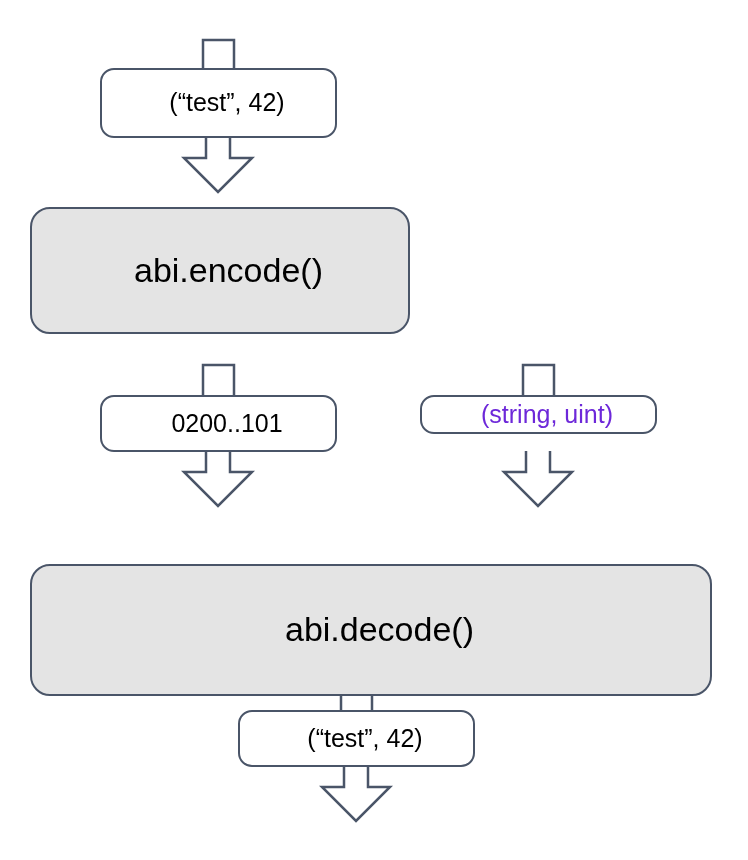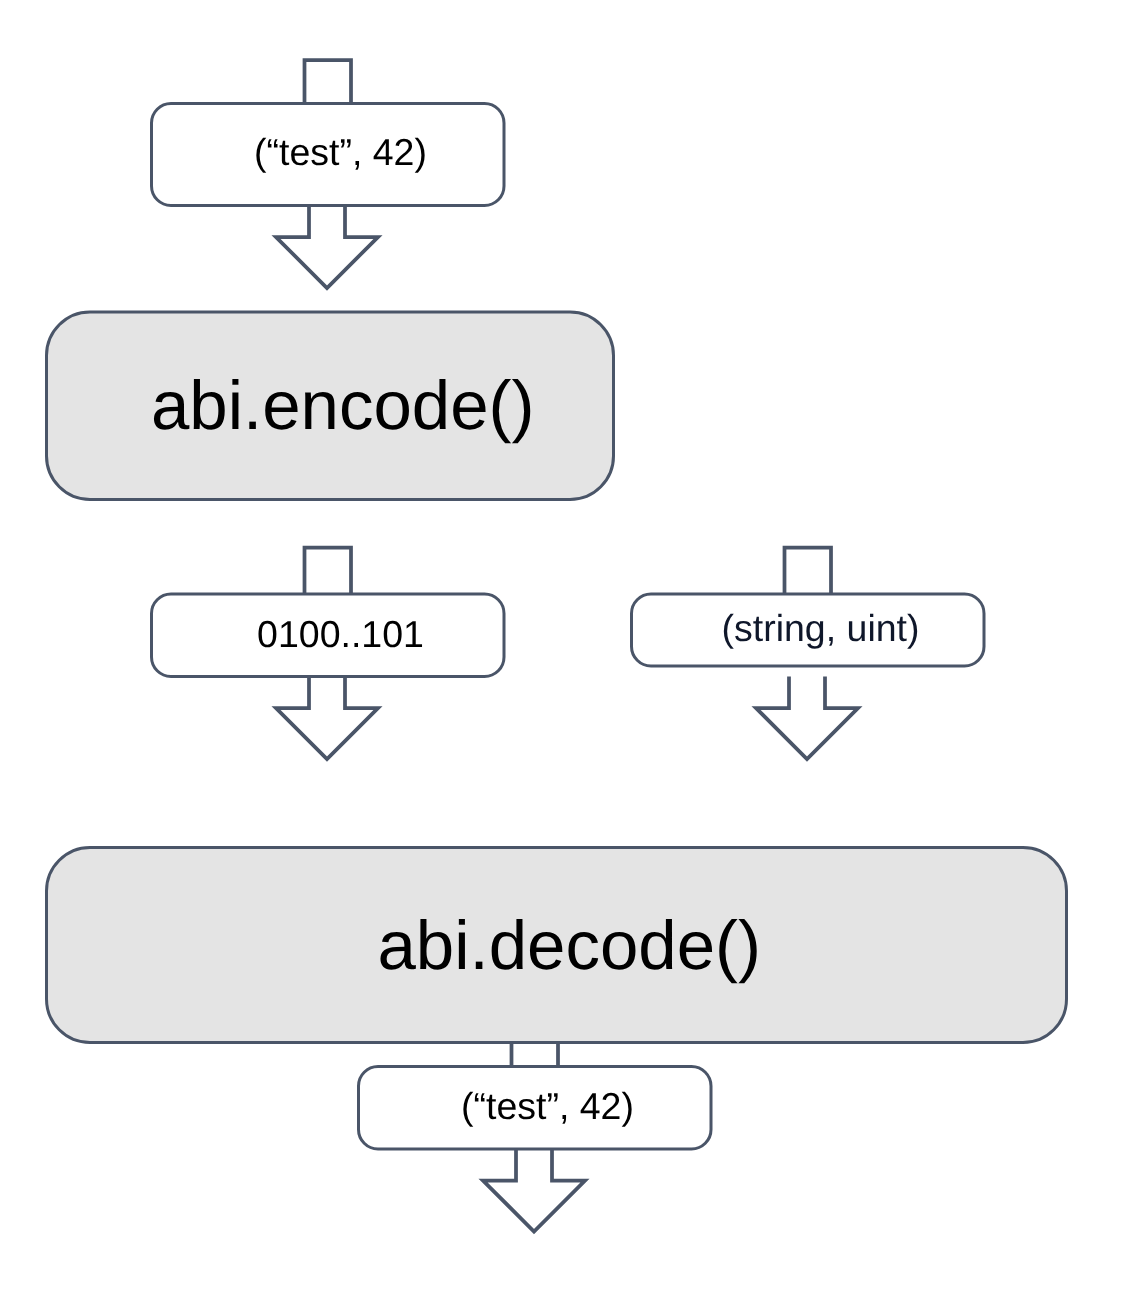--- a/index.html
+++ b/index.html
@@ -29,22 +29,22 @@
     line-height: 1.1;
     padding-left: 17px;
   }
   .node.data-node {
     background: #ffffff;
     border-radius: 14px;
     font-size: 25px;
   }
   .node.process-node {
     background: #e4e4e4;
-    border-radius: 30px;
-    font-size: 46px;
+    border-radius: 20px;
+    font-size: 34px;
   }
   .connector {
     position: absolute;
   }
   .connector svg {
     display: block;
     overflow: visible;
   }
 </style>
 </head>
@@ -91,23 +91,23 @@
         <path d="M 23 0 L 23 21 L 1 21 L 35 55 L 69 21 L 47 21 L 47 0" fill="none" stroke="#4a5568" stroke-width="2.5" stroke-linejoin="miter"></path>
       </svg>
     </div>
     <div class="node data-node" style="left: 100px; top: 68px; width: 237px; height: 70px; border-color: rgb(74, 85, 104); background: rgb(255, 255, 255); color: rgb(0, 0, 0);">
       <span>(“test”, 42)</span>
     </div>
     <div class="node process-node" style="left: 30px; top: 207px; width: 380px; height: 127px; border-color: rgb(74, 85, 104); background: rgb(228, 228, 228); color: rgb(0, 0, 0);">
       <span>abi.encode()</span>
     </div>
     <div class="node data-node" style="left: 100px; top: 395px; width: 237px; height: 57px; border-color: rgb(74, 85, 104); background: rgb(255, 255, 255); color: rgb(0, 0, 0);">
-      <span>0100..101</span>
+      <span>0200..101</span>
     </div>
-    <div class="node data-node" style="left: 420px; top: 395px; width: 237px; height: 50px; border-color: rgb(74, 85, 104); background: rgb(255, 255, 255); color: #0f172a;">
+    <div class="node data-node" style="left: 420px; top: 395px; width: 237px; height: 39px; border-color: rgb(74, 85, 104); background: rgb(255, 255, 255); color: #6d28d9;">
       <span>(string, uint)</span>
     </div>
     <div class="node process-node" style="left: 30px; top: 524px; width: 682px; height: 132px; border-color: rgb(74, 85, 104); background: rgb(228, 228, 228); color: rgb(0, 0, 0); margin-top: 40px;">
       <span>abi.decode()</span>
     </div>
     <div class="node data-node" style="left: 238px; top: 710px; width: 237px; height: 57px; border-color: rgb(74, 85, 104); background: rgb(255, 255, 255); color: rgb(0, 0, 0);">
       <span>(“test”, 42)</span>
     </div>
   </div>
 

